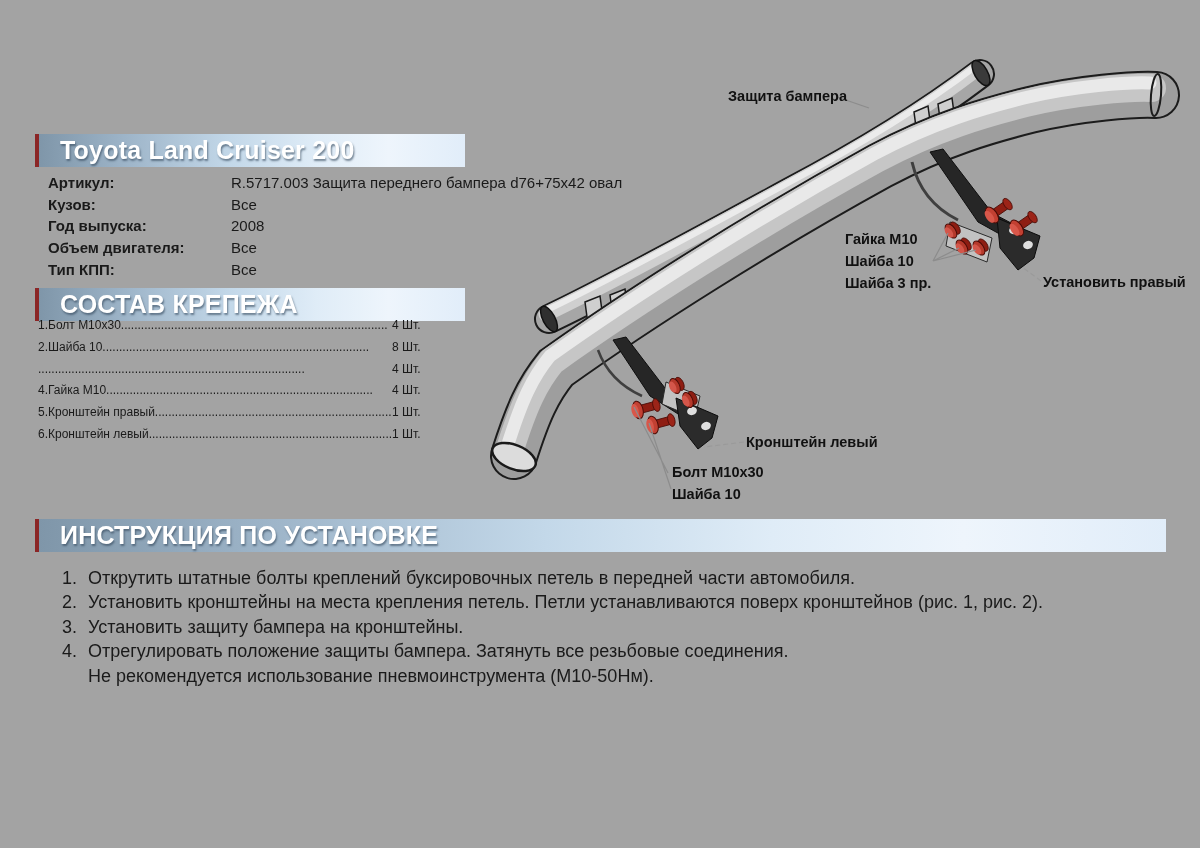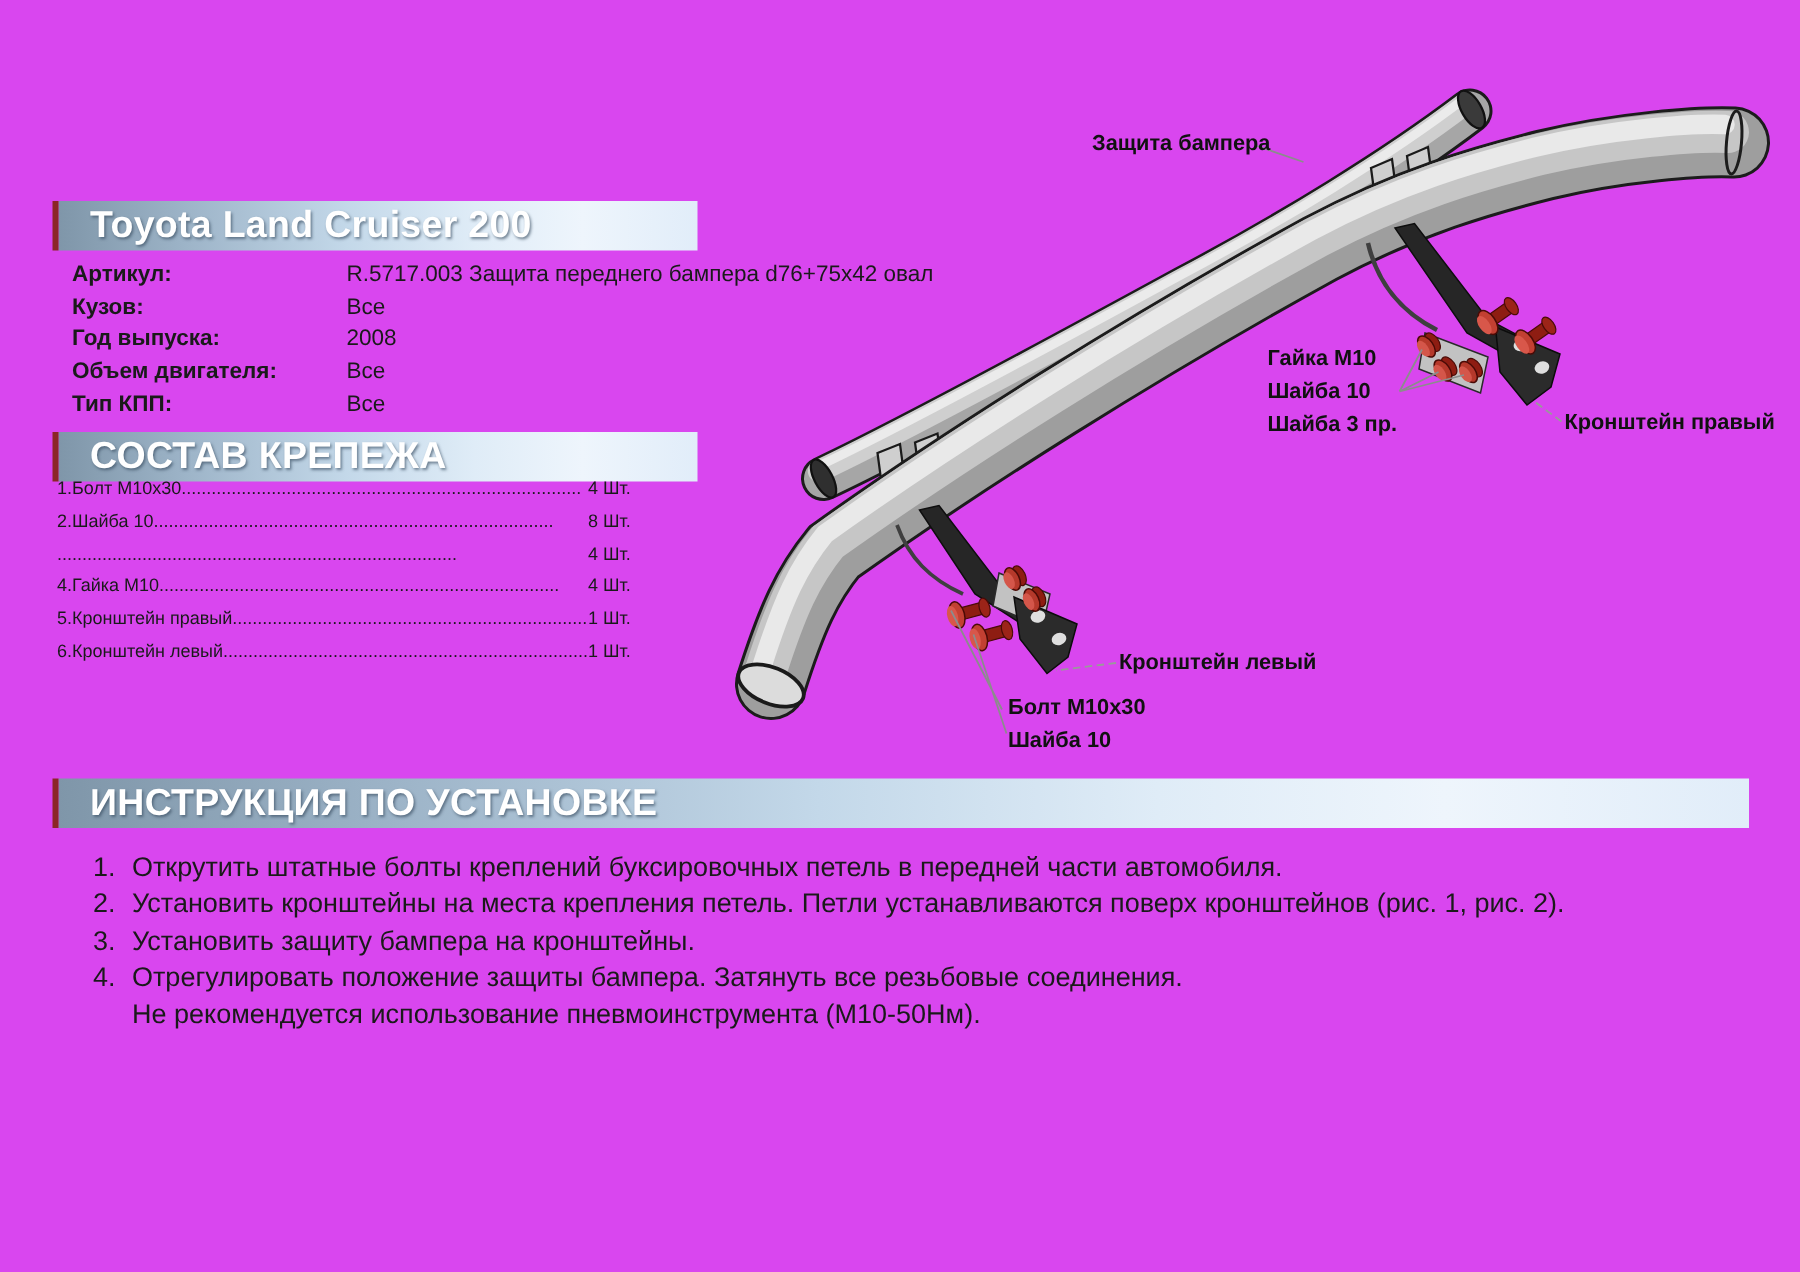--- a/index.html
+++ b/index.html
@@ -1,16 +1,16 @@
 <!DOCTYPE html>
 <html><head>
 <meta charset="utf-8">
 <style>
   html,body { margin:0; padding:0; background:#fff; }
-  .page { position:relative; width:1200px; height:848px; background:#d946ef;
+  .page { position:relative; width:1200px; height:848px; background:#a3a3a3;
           font-family:"Liberation Sans", sans-serif; color:#1a1a1a; overflow:hidden; }
 
   
   .section-bar { position:absolute; left:35px; height:33px;
     border-left:4px solid #8b2626;
     background:linear-gradient(90deg,#7f96a9 0%,#9db4c8 20%,#c3d8e9 45%,#dfecf7 65%,#eef5fc 82%,#e1edf9 100%);
     display:flex; align-items:center; }
   .bar-title { color:#ffffff; font-weight:bold; font-size:25px; margin-left:21px;
     letter-spacing:0.2px; white-space:nowrap;
     text-shadow:1px 1.5px 2px rgba(55,75,95,0.65); }
@@ -162,21 +162,21 @@
   </svg>
 
   <div class="dlabel" id="lbl-bumper">Защита бампера</div>
 
   <div class="dlabel" id="lbl-nutgroup">
     <div>Гайка М10</div>
     <div>Шайба 10</div>
     <div>Шайба 3 пр.</div>
   </div>
 
-  <div class="dlabel" id="lbl-br-right">Кронштейн правый</div>
+  <div class="dlabel" id="lbl-br-right">Установить правый</div>
 
   <div class="dlabel" id="lbl-br-left">Кронштейн левый</div>
 
   <div class="dlabel" id="lbl-boltgroup">
     <div>Болт М10х30</div>
     <div>Шайба 10</div>
   </div>
 
   <div class="section-bar" id="bar-product">
     <span class="bar-title">Toyota Land Cruiser 200</span>

